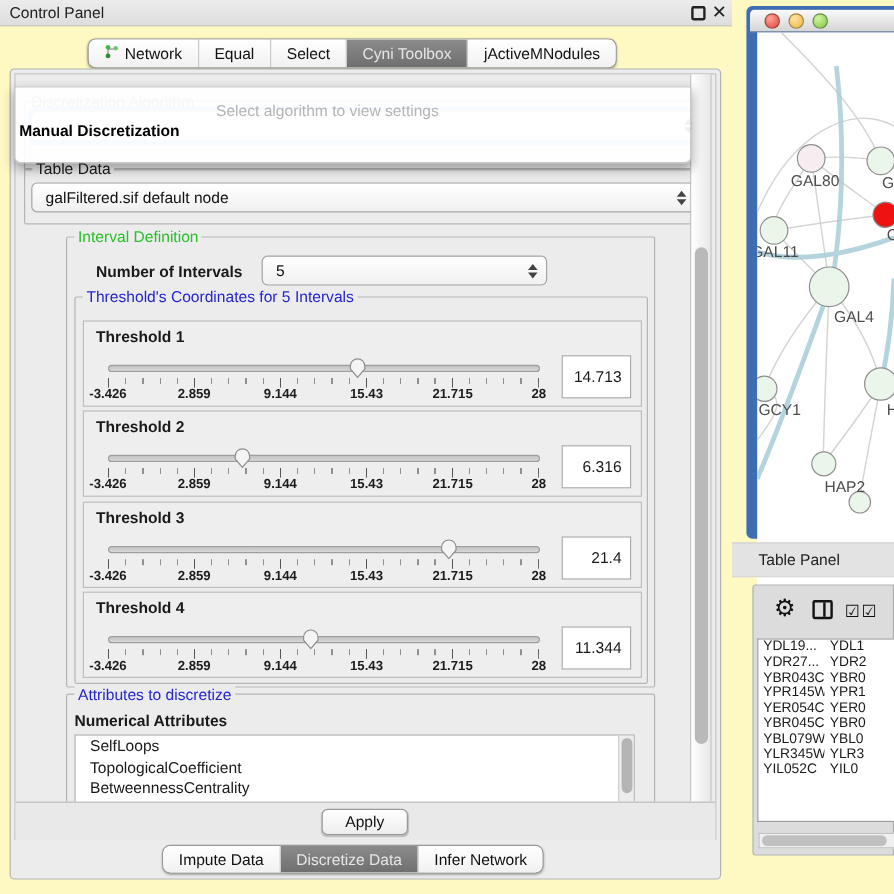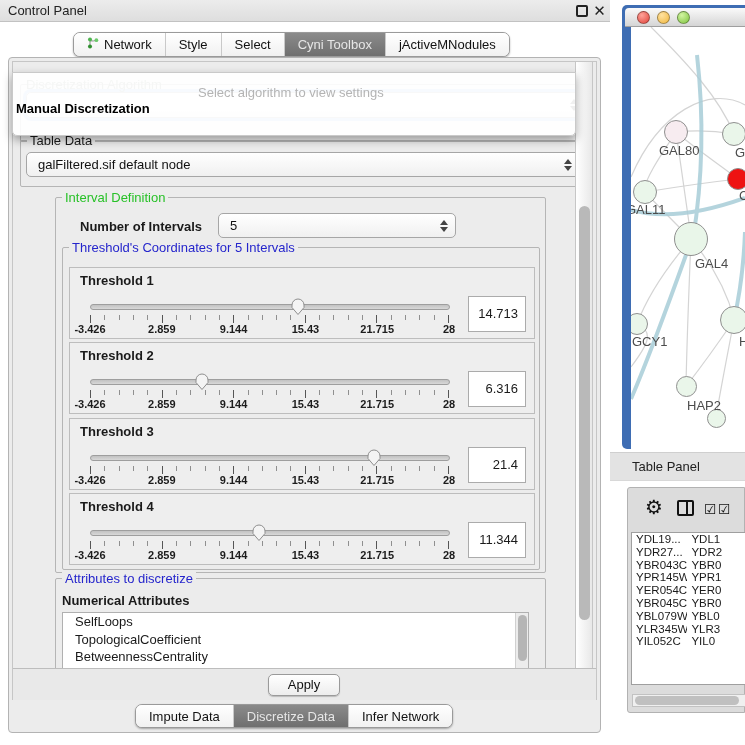--- a/index.html
+++ b/index.html
@@ -1,18 +1,18 @@
 <!DOCTYPE html>
 <html><head>
 <meta charset="utf-8">
 <style>
   * { margin:0; padding:0; box-sizing:border-box; }
   html,body { width:745px; height:745px; }
   body { font-family:"Liberation Sans","DejaVu Sans",sans-serif; font-size:13px; background:#e9e9e9; color:#1a1a1a; }
-  #stage { position:relative; width:745px; height:745px; overflow:hidden; background:#ffffff; }
+  #stage { position:relative; width:745px; height:745px; overflow:hidden; background:#fef9c3; }
   .abs { position:absolute; }
 
   
   #cp-titlebar { left:0; top:0; width:610px; height:22px; background:linear-gradient(#ececec,#dedede); border-bottom:1px solid #c2c2c2; }
   #cp-title { left:8px; top:3px; font-size:13px; color:#222; }
   .winbtn { top:5px; width:13px; height:13px; color:#222; font-weight:bold; text-align:center; line-height:12px; cursor:default; }
   #float-btn { left:576px; border:2px solid #222; border-radius:2px; width:12px; height:12px; }
   #close-btn { left:593px; font-size:15px; }
 
   
@@ -39,21 +39,21 @@
   .combo .arrows { width:18px; display:flex; flex-direction:column; align-items:center; gap:2px; padding-right:4px; }
   .combo .arrows i { width:0; height:0; border-left:4px solid transparent; border-right:4px solid transparent; }
   .combo .arrows i.up { border-bottom:5px solid #444; }
   .combo .arrows i.dn { border-top:5px solid #444; }
   #algo-combo { left:26px; top:92px; width:560px; height:26px; box-shadow:0 0 0 3px rgba(100,155,230,.6); z-index:1; }
 
   
   #algo-group { left:20px; top:84px; width:568px; height:58px; background:transparent; }
   #algo-group-title { left:26px; top:77px; color:#7d8d7d; z-index:2; }
   #popup { left:12px; top:72px; width:564px; height:64px; background:rgba(255,255,255,0.92); border:1px solid #c9c9c9; border-radius:0 0 5px 5px; box-shadow:0 4px 10px rgba(0,0,0,.35); z-index:50; }
-  #popup .ph { position:absolute; left:185px; top:12px; color:#b4b4b4; }
+  #popup .ph { position:absolute; left:167px; top:12px; color:#b4b4b4; }
   #popup .opt { position:absolute; left:2px; width:560px; height:18px; line-height:18px; padding-left:1px; color:#000; }
   #popup .opt.b { font-weight:bold; }
 
   #tabledata-group { left:20px; top:140px; width:568px; height:47px; }
   #tabledata-combo { left:26px; top:152px; width:554px; height:25px; }
 
   #interval-group { left:55px; top:197px; width:491px; height:376px; }
   #interval-title { color:#28c128; }
   #noi-label { left:80px; top:219px; font-weight:bold; }
   #noi-combo { left:218px; top:213px; width:238px; height:25px; }
@@ -130,21 +130,21 @@
         <svg width="12" height="12" viewBox="0 0 12 12">
           <path d="M3 3 L3 9.5 M3 3.5 C5.5 4.5 7.5 3.8 9.2 3.2" stroke="#8a8a8a" stroke-width="1" fill="none"></path>
           <circle cx="3" cy="2.4" r="2" fill="#4db44d"></circle>
           <circle cx="3" cy="9.6" r="2" fill="#2f8f2f"></circle>
           <circle cx="9.4" cy="3.2" r="1.9" fill="#6cc96c"></circle>
         </svg>
       </span>
       <span>Network</span>
     </div>
     <div class="tab">
-        <span>Style</span>
+        <span>Equal</span>
       </div>
     <div class="tab">
         <span>Select</span>
       </div>
     <div class="tab sel">
         <span>Cyni Toolbox</span>
       </div>
     <div class="tab">
         <span>jActiveMNodules</span>
       </div>

